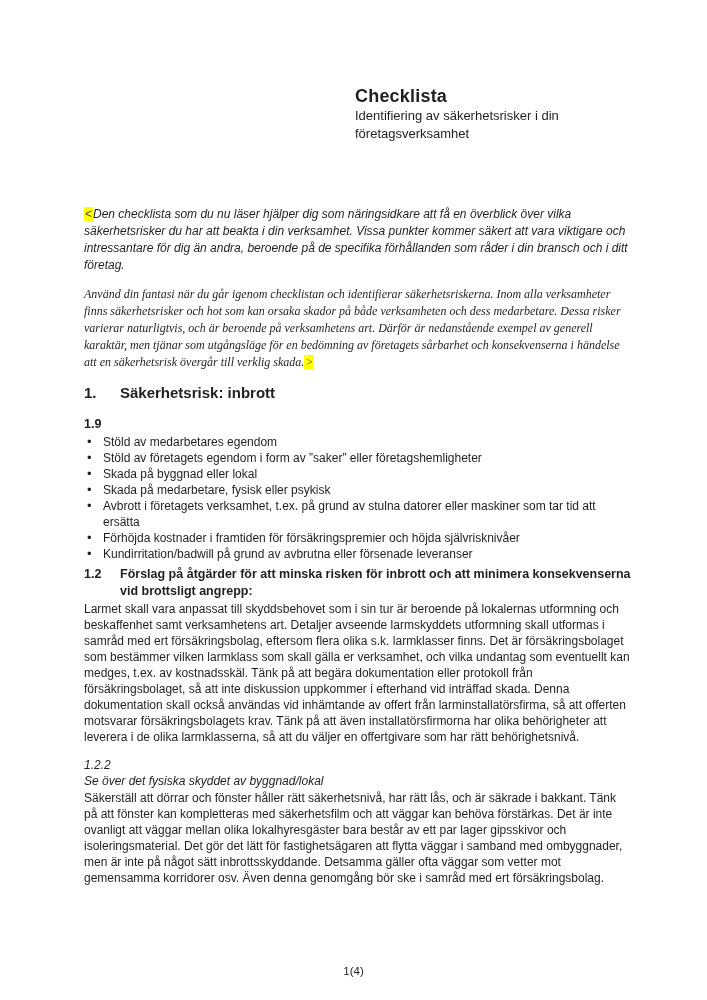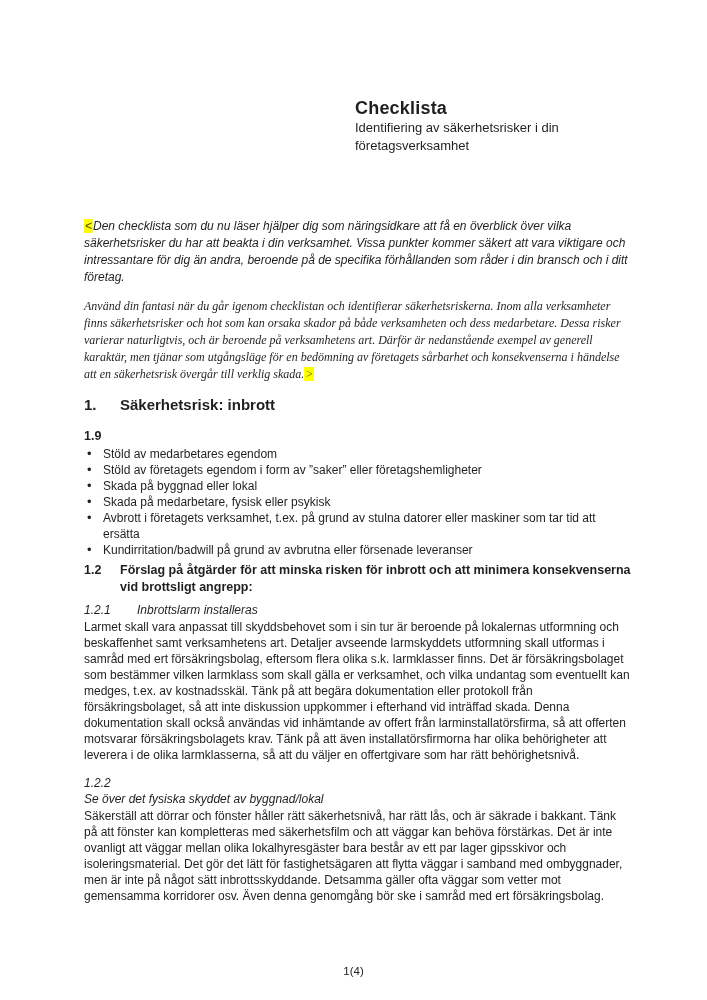--- a/index.html
+++ b/index.html
@@ -11,21 +11,21 @@
     position: relative;
     width: 707px;
     height: 1000px;
     background: #ffffff;
     color: #1f1f1f;
     font-family: "Liberation Sans", "DejaVu Sans", sans-serif;
     overflow: hidden;
     box-sizing: border-box;
   }
   .content {
-    padding: 16px 75px 0 84px;
+    padding: 4px 75px 0 84px;
     box-sizing: border-box;
   }
 
   
   .doc-header {
     padding-top: 82px;
     margin-left: 271px;
   }
   .doc-title {
     font-size: 18px;
@@ -161,32 +161,29 @@
     <div class="sub-heading sub-heading-11">
       <span class="h-num">1.9</span>
     </div>
 
     <ul class="bullet-list">
       <li><span>Stöld av medarbetares egendom</span></li>
       <li><span>Stöld av företagets egendom i form av ”saker” eller företagshemligheter</span></li>
       <li><span>Skada på byggnad eller lokal</span></li>
       <li><span>Skada på medarbetare, fysisk eller psykisk</span></li>
       <li><span>Avbrott i företagets verksamhet, t.ex. på grund av stulna datorer eller maskiner som tar tid att ersätta</span></li>
+      <li><span>Förhöjda kostnader i framtiden för försäkringspremier och höjda självrisknivåer</span></li>
       <li><span>Kundirritation/badwill på grund av avbrutna eller försenade leveranser</span></li>
     </ul>
 
     <div class="sub-heading sub-heading-12">
       <span class="h-num">1.2</span>
       <span class="h-title">Förslag på åtgärder för att minska risken för inbrott och att minimera konsekvenserna vid brottsligt angrepp:</span>
     </div>
 
-    <div class="subsub-heading">
-      <span class="h-num">1.2.1</span>
-      <span class="h-title">Inbrottslarm installeras</span>
-    </div>
 
     <p class="body-para">Larmet skall vara anpassat till skyddsbehovet som i sin tur är beroende på lokalernas utformning och beskaffenhet samt verksamhetens art. Detaljer avseende larmskyddets utformning skall utformas i samråd med ert försäkringsbolag, eftersom flera olika s.k. larmklasser finns. Det är försäkringsbolaget som bestämmer vilken larmklass som skall gälla er verksamhet, och vilka undantag som eventuellt kan medges, t.ex. av kostnadsskäl. Tänk på att begära dokumentation eller protokoll från försäkringsbolaget, så att inte diskussion uppkommer i efterhand vid inträffad skada. Denna dokumentation skall också användas vid inhämtande av offert från larminstallatörsfirma, så att offerten motsvarar försäkringsbolagets krav. Tänk på att även installatörsfirmorna har olika behörigheter att leverera i de olika larmklasserna, så att du väljer en offertgivare som har rätt behörighetsnivå.</p>
 
     <div class="subsub-heading subsub-heading-122">
       <span class="h-num">1.2.2</span>
       <span class="h-title">Se över det fysiska skyddet av byggnad/lokal</span>
     </div>
 
     <p class="body-para">Säkerställ att dörrar och fönster håller rätt säkerhetsnivå, har rätt lås, och är säkrade i bakkant. Tänk på att fönster kan kompletteras med säkerhetsfilm och att väggar kan behöva förstärkas. Det är inte ovanligt att väggar mellan olika lokalhyresgäster bara består av ett par lager gipsskivor och isoleringsmaterial. Det gör det lätt för fastighetsägaren att flytta väggar i samband med ombyggnader, men är inte på något sätt inbrottsskyddande. Detsamma gäller ofta väggar som vetter mot gemensamma korridorer osv. Även denna genomgång bör ske i samråd med ert försäkringsbolag.</p>
 

